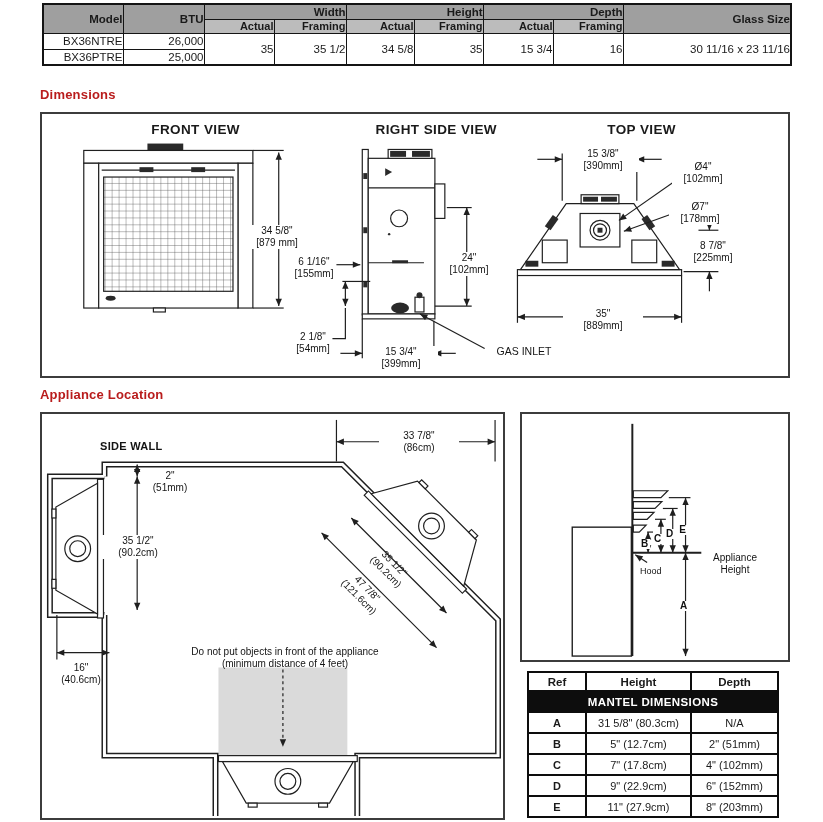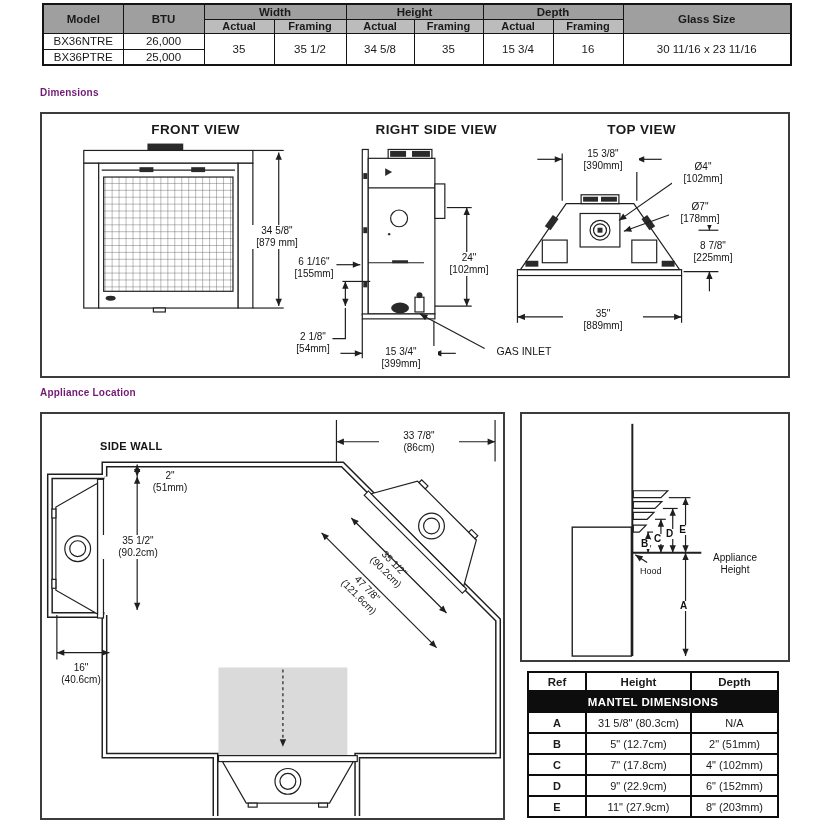--- a/index.html
+++ b/index.html
@@ -1,28 +1,28 @@
 <!DOCTYPE html>
 <html><head>
 <meta charset="utf-8">
 <style>
   html,body{margin:0;padding:0;background:#fff}
   .page{position:relative;width:823px;height:822px;background:#fff;overflow:hidden;
         font-family:"Liberation Sans",sans-serif;color:#1a1a1a}
-  .heading{position:absolute;font-size:10px;font-weight:bold;color:#701a75;letter-spacing:.2px;white-space:nowrap}
+  .heading{position:absolute;font-size:13px;font-weight:bold;color:#b91c1c;letter-spacing:.2px;white-space:nowrap}
   .box{position:absolute;border:2px solid #3c3c3c;box-sizing:border-box;background:#fff}
   .box svg{position:absolute;left:0;top:0;width:100%;height:100%}
   .vtitle{position:absolute;font-weight:bold;font-size:13.5px;text-align:right;letter-spacing:.4px;white-space:nowrap}
   .lbl{position:absolute;font-size:10px;line-height:1.18;text-align:center;white-space:nowrap;color:#141414}
   .lbl span{display:block}
   .bg{background:#fff}
   .rot{transform:rotate(45deg)}
   .ref{position:absolute;font-size:10px;font-weight:bold;background:#fff;text-align:center;line-height:1;color:#111}
   table{border-collapse:collapse;table-layout:fixed}
-  .spec{position:absolute;left:42px;top:3px;width:748px;font-size:11px;text-align:center;border:2px solid #141414}
+  .spec{position:absolute;left:42px;top:3px;width:748px;font-size:11px;text-align:right;border:2px solid #141414}
   .spec td{border:1.5px solid #141414;padding:0;vertical-align:middle;overflow:hidden;white-space:nowrap}
   .spec .hd{background:#9f9f9f;font-weight:bold;font-size:11.5px}
   .spec .sub{background:#bcbcbc;font-weight:bold}
   .spec .dat{font-size:11.5px}
   .mtab{position:absolute;left:527px;top:671px;width:250px;font-size:11px;text-align:center;border:2px solid #0d0d0d}
   .mtab td{border:2px solid #0d0d0d;padding:1px 0;white-space:nowrap}
   .mtab .ttl{background:#0d0d0d;color:#fff;font-weight:bold;font-size:11.5px;letter-spacing:.4px}
   .mtab .mh{font-weight:bold;font-size:11.5px}
   .mtab .rf{font-weight:bold}
   .mtab tr{height:21px}
@@ -273,20 +273,24 @@
       <span>35 1/2"</span>
         <span>(90.2cm)</span>
     </div>
     <div class="lbl rot" style="left:281px;top:167px;width:80px">
       <span>47 7/8"</span>
         <span>(121.6cm)</span>
     </div>
     <div class="lbl" style="left:2px;top:248px;width:74px">
       <span>16"</span>
         <span>(40.6cm)</span>
+    </div>
+    <div class="lbl" style="left:133px;top:232px;width:220px">
+      <span>Do not put objects in front of the appliance</span>
+        <span>(minimum distance of 4 feet)</span>
     </div>
   </div>
 
 
   <div class="box" style="left:520px;top:412px;width:270px;height:250px">
     <svg viewBox="0 0 270 250" preserveAspectRatio="none">
       <defs>
         <marker id="mC" markerWidth="9" markerHeight="8" refX="8" refY="3.5" orient="auto-start-reverse" markerUnits="userSpaceOnUse">
           <path d="M0.5,0.3 L8,3.5 L0.5,6.7 Z" fill="#1f1f1f"></path>
         </marker>

